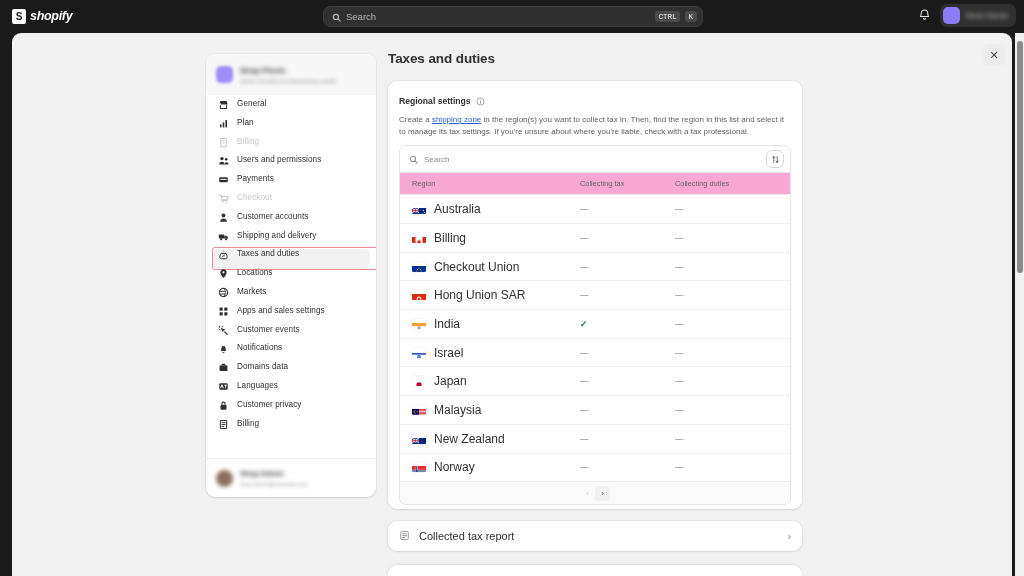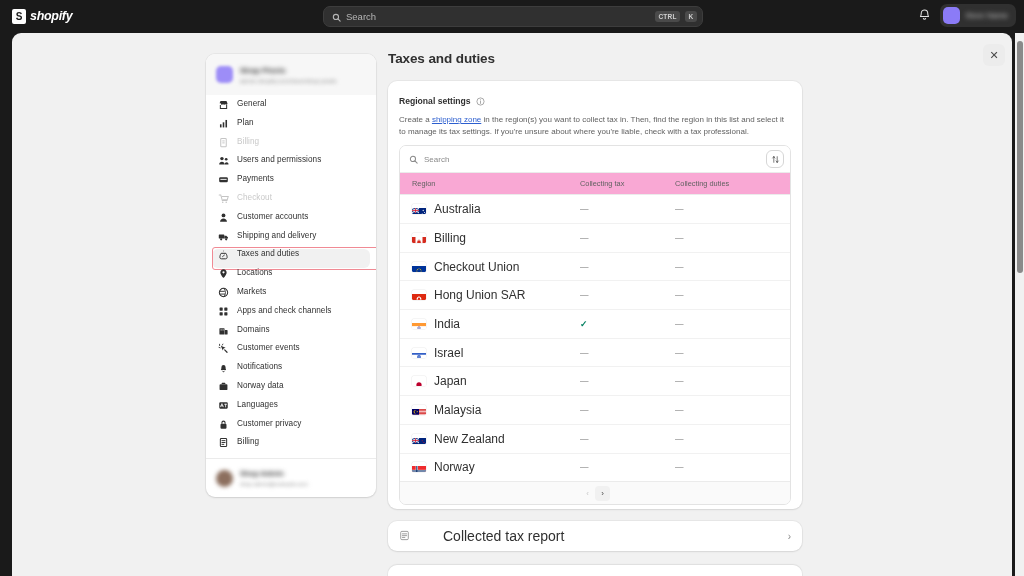--- a/index.html
+++ b/index.html
@@ -136,21 +136,21 @@
   }
   .pgbtn { width: 15px; height: 15px; display: flex; align-items: center; justify-content: center; border-radius: 4px; font-size: 8px; }
   .pgbtn.disabled { color: #c9c9c9; }
   .pgbtn.enabled { color: #4a4a4a; background: #f1f1f1; }
 
   .report-card {
     margin-top: 12px; background: #fff; border-radius: 9px; height: 30px;
     display: flex; align-items: center; padding: 0 11px; gap: 9px;
     box-shadow: 0 1px 2px rgba(0,0,0,.08), 0 0 0 1px rgba(0,0,0,.04);
   }
-  .report-card .rl { flex: 1; font-size: 14px; color: #303030; margin-left: 24px; }
+  .report-card .rl { flex: 1; font-size: 11px; color: #303030; }
   .apps-card {
     margin-top: 14px; background: #fff; border-radius: 9px 9px 0 0;
     padding: 9px 11px; height: 30px;
     box-shadow: 0 -1px 2px rgba(0,0,0,.04), 0 0 0 1px rgba(0,0,0,.04);
   }
 
   
   .sbar { position: absolute; right: 0px; top: 33px; width: 9px; height: 543px; background: #f1f1f1; }
   .sthumb { position: absolute; right: 1.5px; top: 8px; width: 6px; height: 232px; background: #8a8a8a; border-radius: 3px; }
 </style>
@@ -315,32 +315,21 @@
         </div>
         <div class="navitem">
           <span class="ico">
             <svg width="11" height="11" viewBox="0 0 14 14">
               <rect x="2" y="2" width="4" height="4" rx=".6" fill="#303030"></rect>
               <rect x="8" y="2" width="4" height="4" rx=".6" fill="#303030"></rect>
               <rect x="2" y="8" width="4" height="4" rx=".6" fill="#303030"></rect>
               <rect x="8" y="8" width="4" height="4" rx=".6" fill="#303030"></rect>
             </svg>
           </span>
-          <span class="lbl">Apps and check channels</span>
-        </div>
-        <div class="navitem">
-          <span class="ico">
-            <svg width="11" height="11" viewBox="0 0 14 14">
-              <rect x="1.8" y="4" width="6.5" height="8.2" rx=".8" fill="#303030"></rect>
-              <rect x="8.6" y="6.5" width="3.6" height="5.7" rx=".7" fill="#303030"></rect>
-              <rect x="3.3" y="5.6" width="1.3" height="1.3" fill="#fff"></rect>
-              <rect x="5.8" y="5.6" width="1.3" height="1.3" fill="#fff"></rect>
-            </svg>
-          </span>
-          <span class="lbl">Domains</span>
+          <span class="lbl">Apps and sales settings</span>
         </div>
         <div class="navitem">
           <span class="ico">
             <svg width="11" height="11" viewBox="0 0 14 14">
               <path d="M3.5 3.5l6.2 2.6-2.6 1-1 2.6z" fill="#303030"></path>
               <line x1="8.5" y1="8.7" x2="11.5" y2="11.8" stroke="#303030" stroke-width="1.5" stroke-linecap="round"></line>
               <path d="M2 1.6v1.6M6.2 1.4l-.8 1.3M1.3 5.6l1.5.5" stroke="#303030" stroke-width="1.1" stroke-linecap="round"></path>
             </svg>
           </span>
           <span class="lbl">Customer events</span>
@@ -354,21 +343,21 @@
           </span>
           <span class="lbl">Notifications</span>
         </div>
         <div class="navitem">
           <span class="ico">
             <svg width="11" height="11" viewBox="0 0 14 14">
               <rect x="2" y="4" width="10" height="7.6" rx="1.2" fill="#303030"></rect>
               <rect x="4.6" y="2.2" width="4.8" height="1.7" rx=".7" fill="#303030"></rect>
             </svg>
           </span>
-          <span class="lbl">Norway data</span>
+          <span class="lbl">Domains data</span>
         </div>
         <div class="navitem">
           <span class="ico">
             <svg width="11" height="11" viewBox="0 0 14 14">
               <rect x="1.6" y="3" width="10.8" height="8" rx="1.3" fill="#303030"></rect>
               <path d="M3.4 8.6l1.6-4 1.6 4M3.9 7.4h2.2" stroke="#fff" stroke-width="1" fill="none" stroke-linecap="round"></path>
               <path d="M8.4 5.4h2.6M9.7 5.4v3.4" stroke="#fff" stroke-width="1" stroke-linecap="round"></path>
             </svg>
           </span>
           <span class="lbl">Languages</span>

